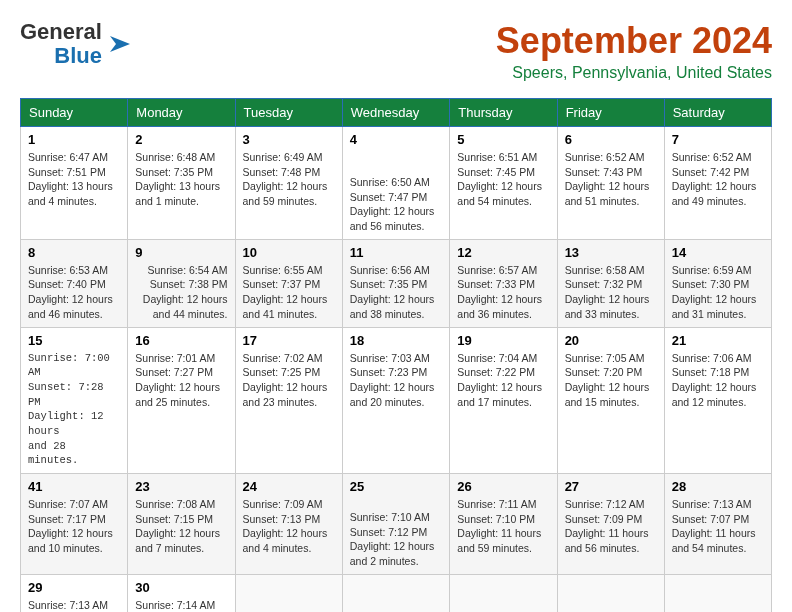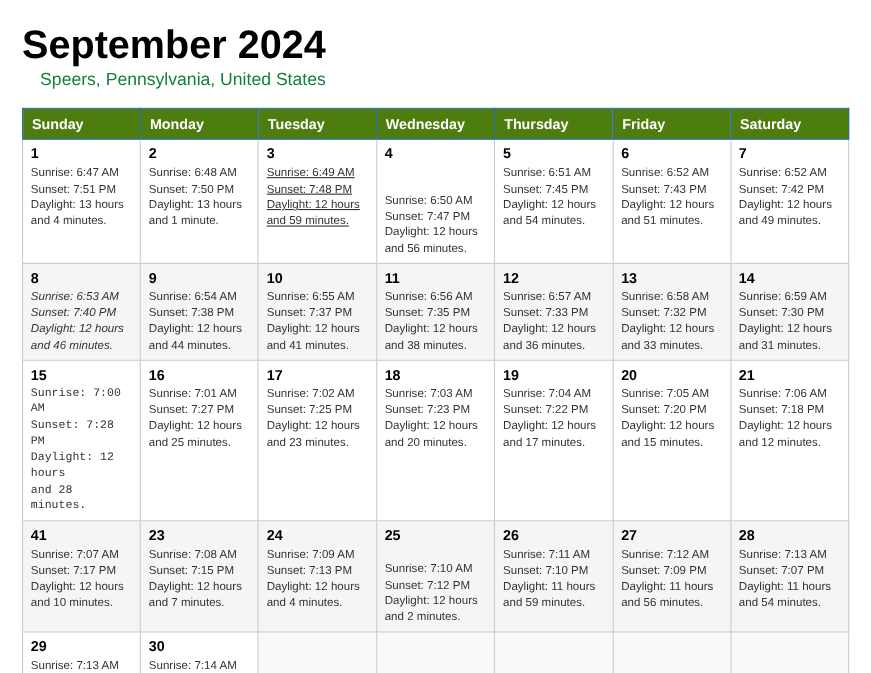--- a/index.html
+++ b/index.html
@@ -20,39 +20,39 @@
       display: flex;
       flex-direction: column;
       align-items: flex-start;
     }
     .title-section {
       text-align: right;
     }
     .month-title {
       font-size: 36px;
       font-weight: bold;
-      color: #000000;
+      color: #c2410c;
     }
     .location {
       font-size: 16px;
       color: #15803d;
       margin-top: 2px;
     }
     table {
       width: 100%;
       border-collapse: collapse;
       font-size: 11px;
     }
     thead tr th {
-      background-color: #4d7c0f;
+      background-color: #15803d;
       color: #fff;
       padding: 6px 8px;
       text-align: left;
       font-size: 13px;
-      font-weight: bold;
+      font-weight: normal;
       border: 1px solid #2a6db5;
     }
     tbody tr td {
       border: 1px solid #ccc;
       padding: 5px 7px;
       vertical-align: top;
       width: 108px;
       min-height: 80px;
       background: #fff;
     }
@@ -71,20 +71,31 @@
       line-height: 1.4;
     }
     td.empty {
       background: #f9f9f9;
     }
   </style>
 </head>
 <body>
 
 <div class="header">
+  <div class="logo">
+    <div style="display:flex; align-items:center; gap:4px;">
+      <div style="display:flex; flex-direction:column; align-items:flex-end;">
+        <span style="font-size:22px;font-weight:bold;color:#333;line-height:1.1;">General</span>
+        <span style="font-size:22px;font-weight:bold;color:#1a6faf;line-height:1.1;">Blue</span>
+      </div>
+      <svg width="28" height="28" viewBox="0 0 28 28">
+        <polygon points="4,6 24,14 4,22 10,14" fill="#1a6faf"></polygon>
+      </svg>
+    </div>
+  </div>
   <div class="title-section">
     <div class="month-title">September 2024</div>
     <div class="location">Speers, Pennsylvania, United States</div>
   </div>
 </div>
 
 <table>
   <thead>
     <tr>
     <th>Sunday</th>
@@ -101,27 +112,27 @@
         <td>
           <span class="day-num">1</span>
           <div class="day-info" style="white-space: pre-line;">Sunrise: 6:47 AM
 Sunset: 7:51 PM
 Daylight: 13 hours
 and 4 minutes.</div>
         </td>
         <td>
           <span class="day-num">2</span>
           <div class="day-info" style="white-space: pre-line;">Sunrise: 6:48 AM
-Sunset: 7:50 PM
+Sunset: 7:35 PM
 Daylight: 13 hours
 and 1 minute.</div>
         </td>
         <td>
           <span class="day-num">3</span>
-          <div class="day-info" style="white-space: pre-line; text-decoration: underline;">Sunrise: 6:49 AM
+          <div class="day-info" style="white-space: pre-line;">Sunrise: 6:49 AM
 Sunset: 7:48 PM
 Daylight: 12 hours
 and 59 minutes.</div>
         </td>
         <td>
           <span class="day-num">4</span>
           <div class="day-info" style="white-space: pre-line; margin-top: 28px;">Sunrise: 6:50 AM
 Sunset: 7:47 PM
 Daylight: 12 hours
 and 56 minutes.</div>
@@ -144,28 +155,28 @@
           <span class="day-num">7</span>
           <div class="day-info" style="white-space: pre-line;">Sunrise: 6:52 AM
 Sunset: 7:42 PM
 Daylight: 12 hours
 and 49 minutes.</div>
         </td>
       </tr>
       <tr>
         <td>
           <span class="day-num">8</span>
-          <div class="day-info" style="white-space: pre-line; font-style: italic;">Sunrise: 6:53 AM
+          <div class="day-info" style="white-space: pre-line;">Sunrise: 6:53 AM
 Sunset: 7:40 PM
 Daylight: 12 hours
 and 46 minutes.</div>
         </td>
         <td>
           <span class="day-num">9</span>
-          <div class="day-info" style="white-space: pre-line;">Sunrise: 6:54 AM
+          <div class="day-info" style="white-space: pre-line; text-align: right;">Sunrise: 6:54 AM
 Sunset: 7:38 PM
 Daylight: 12 hours
 and 44 minutes.</div>
         </td>
         <td>
           <span class="day-num">10</span>
           <div class="day-info" style="white-space: pre-line;">Sunrise: 6:55 AM
 Sunset: 7:37 PM
 Daylight: 12 hours
 and 41 minutes.</div>

